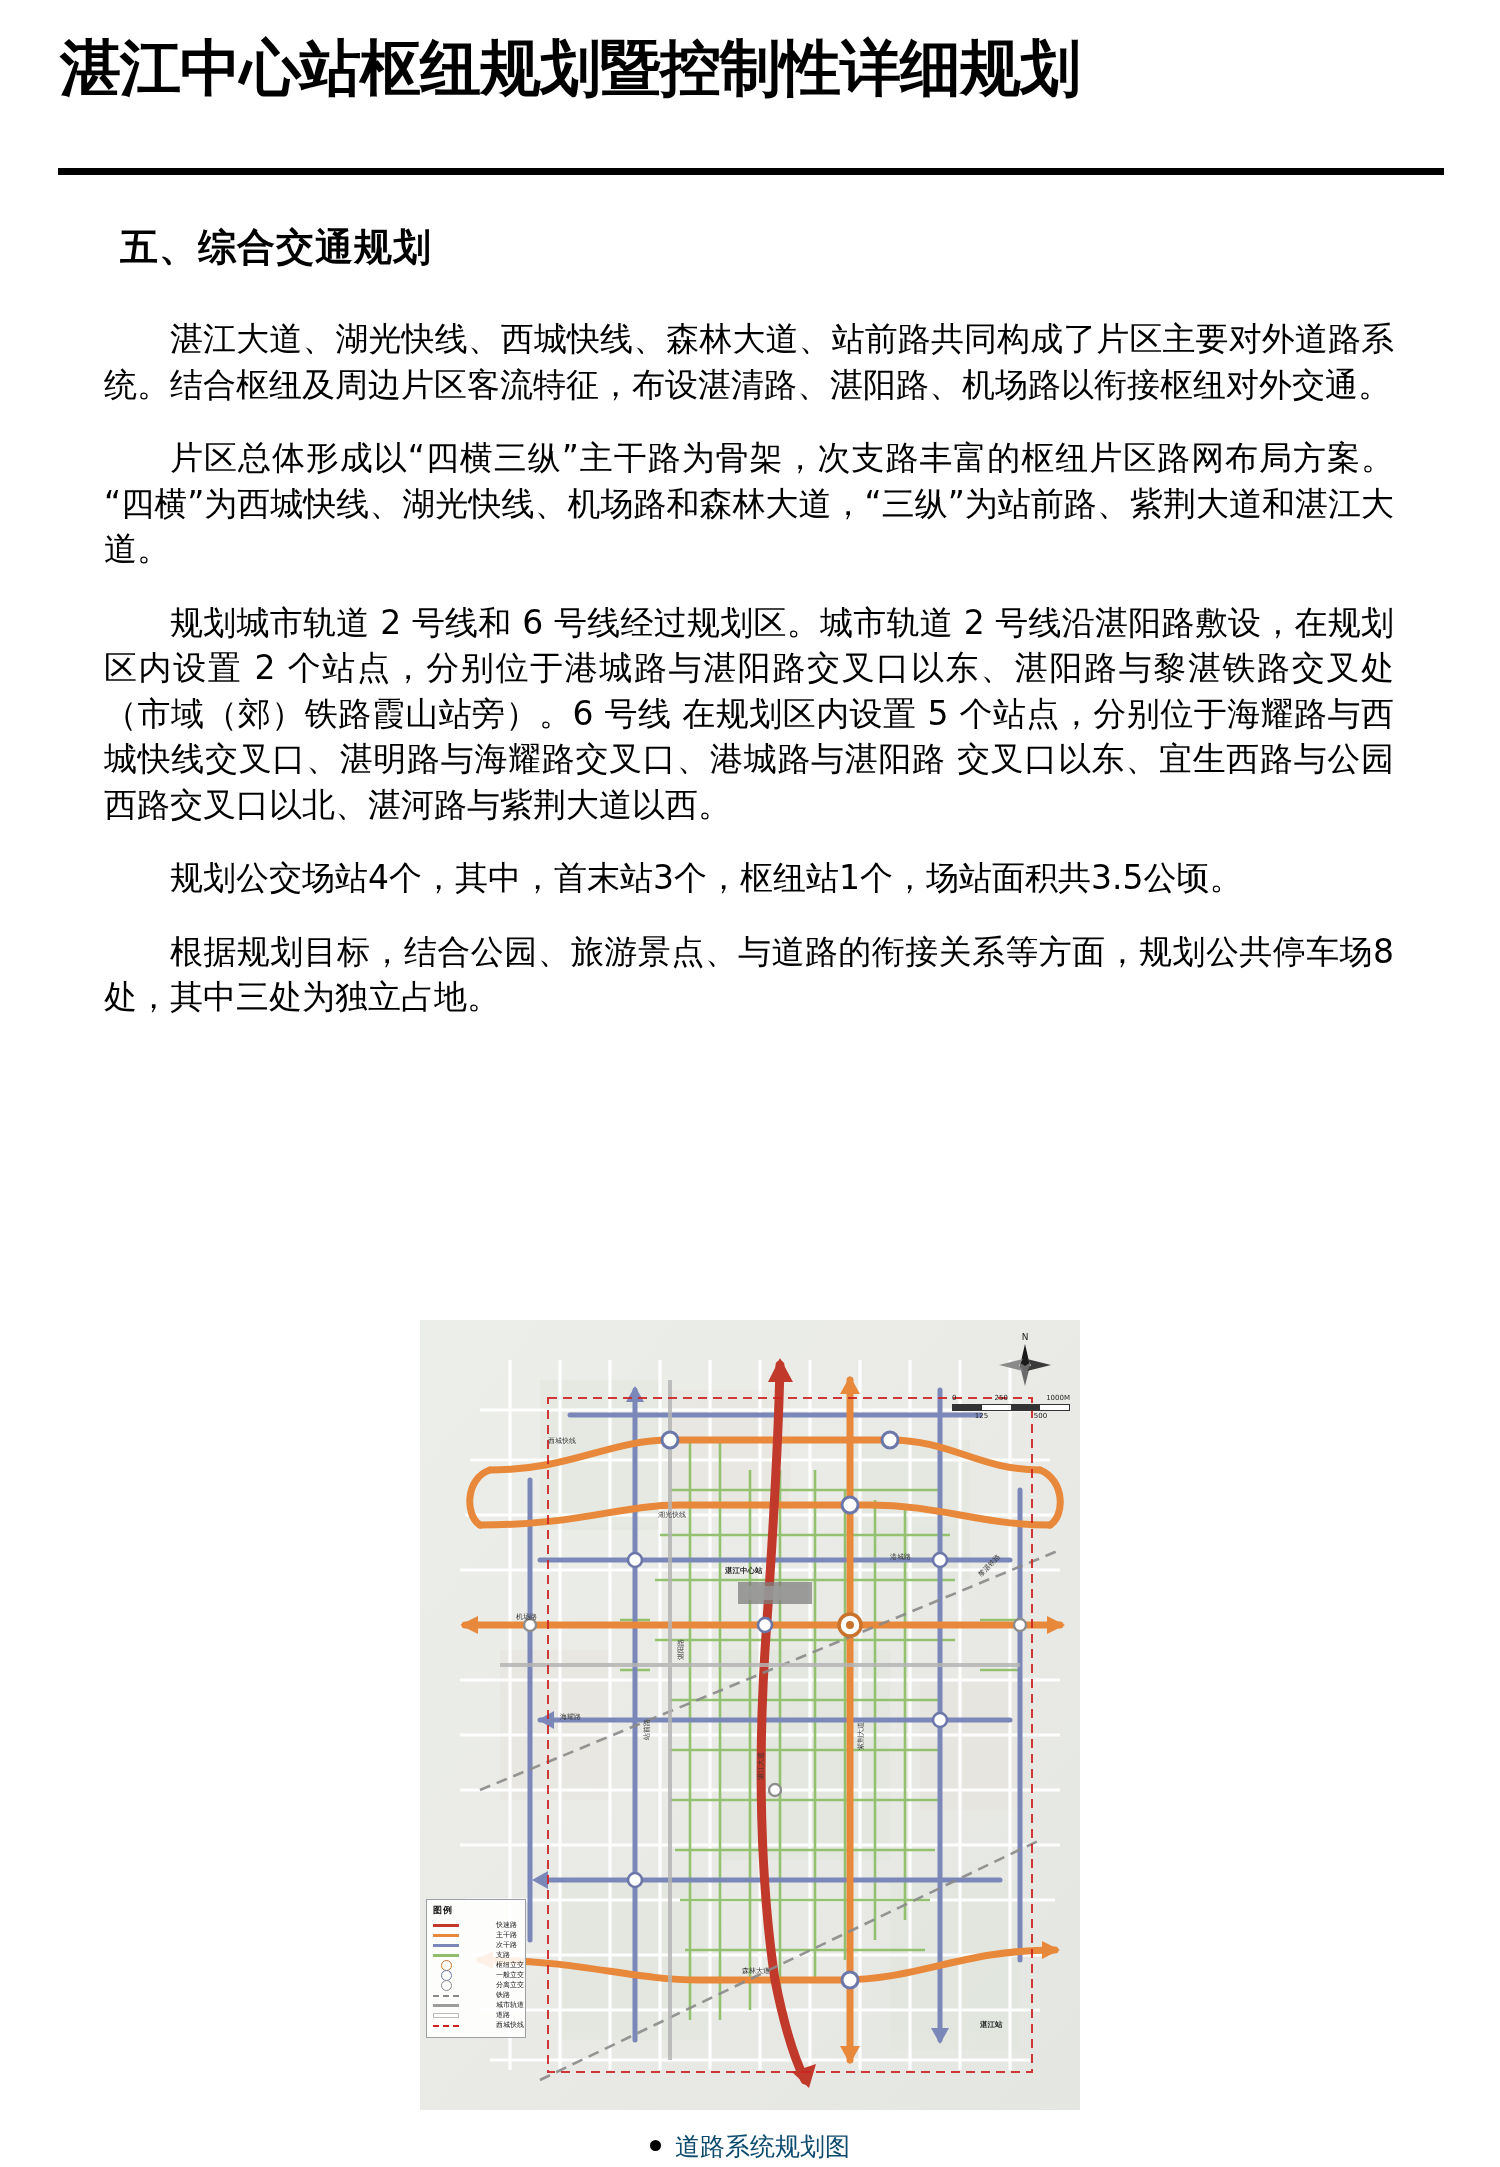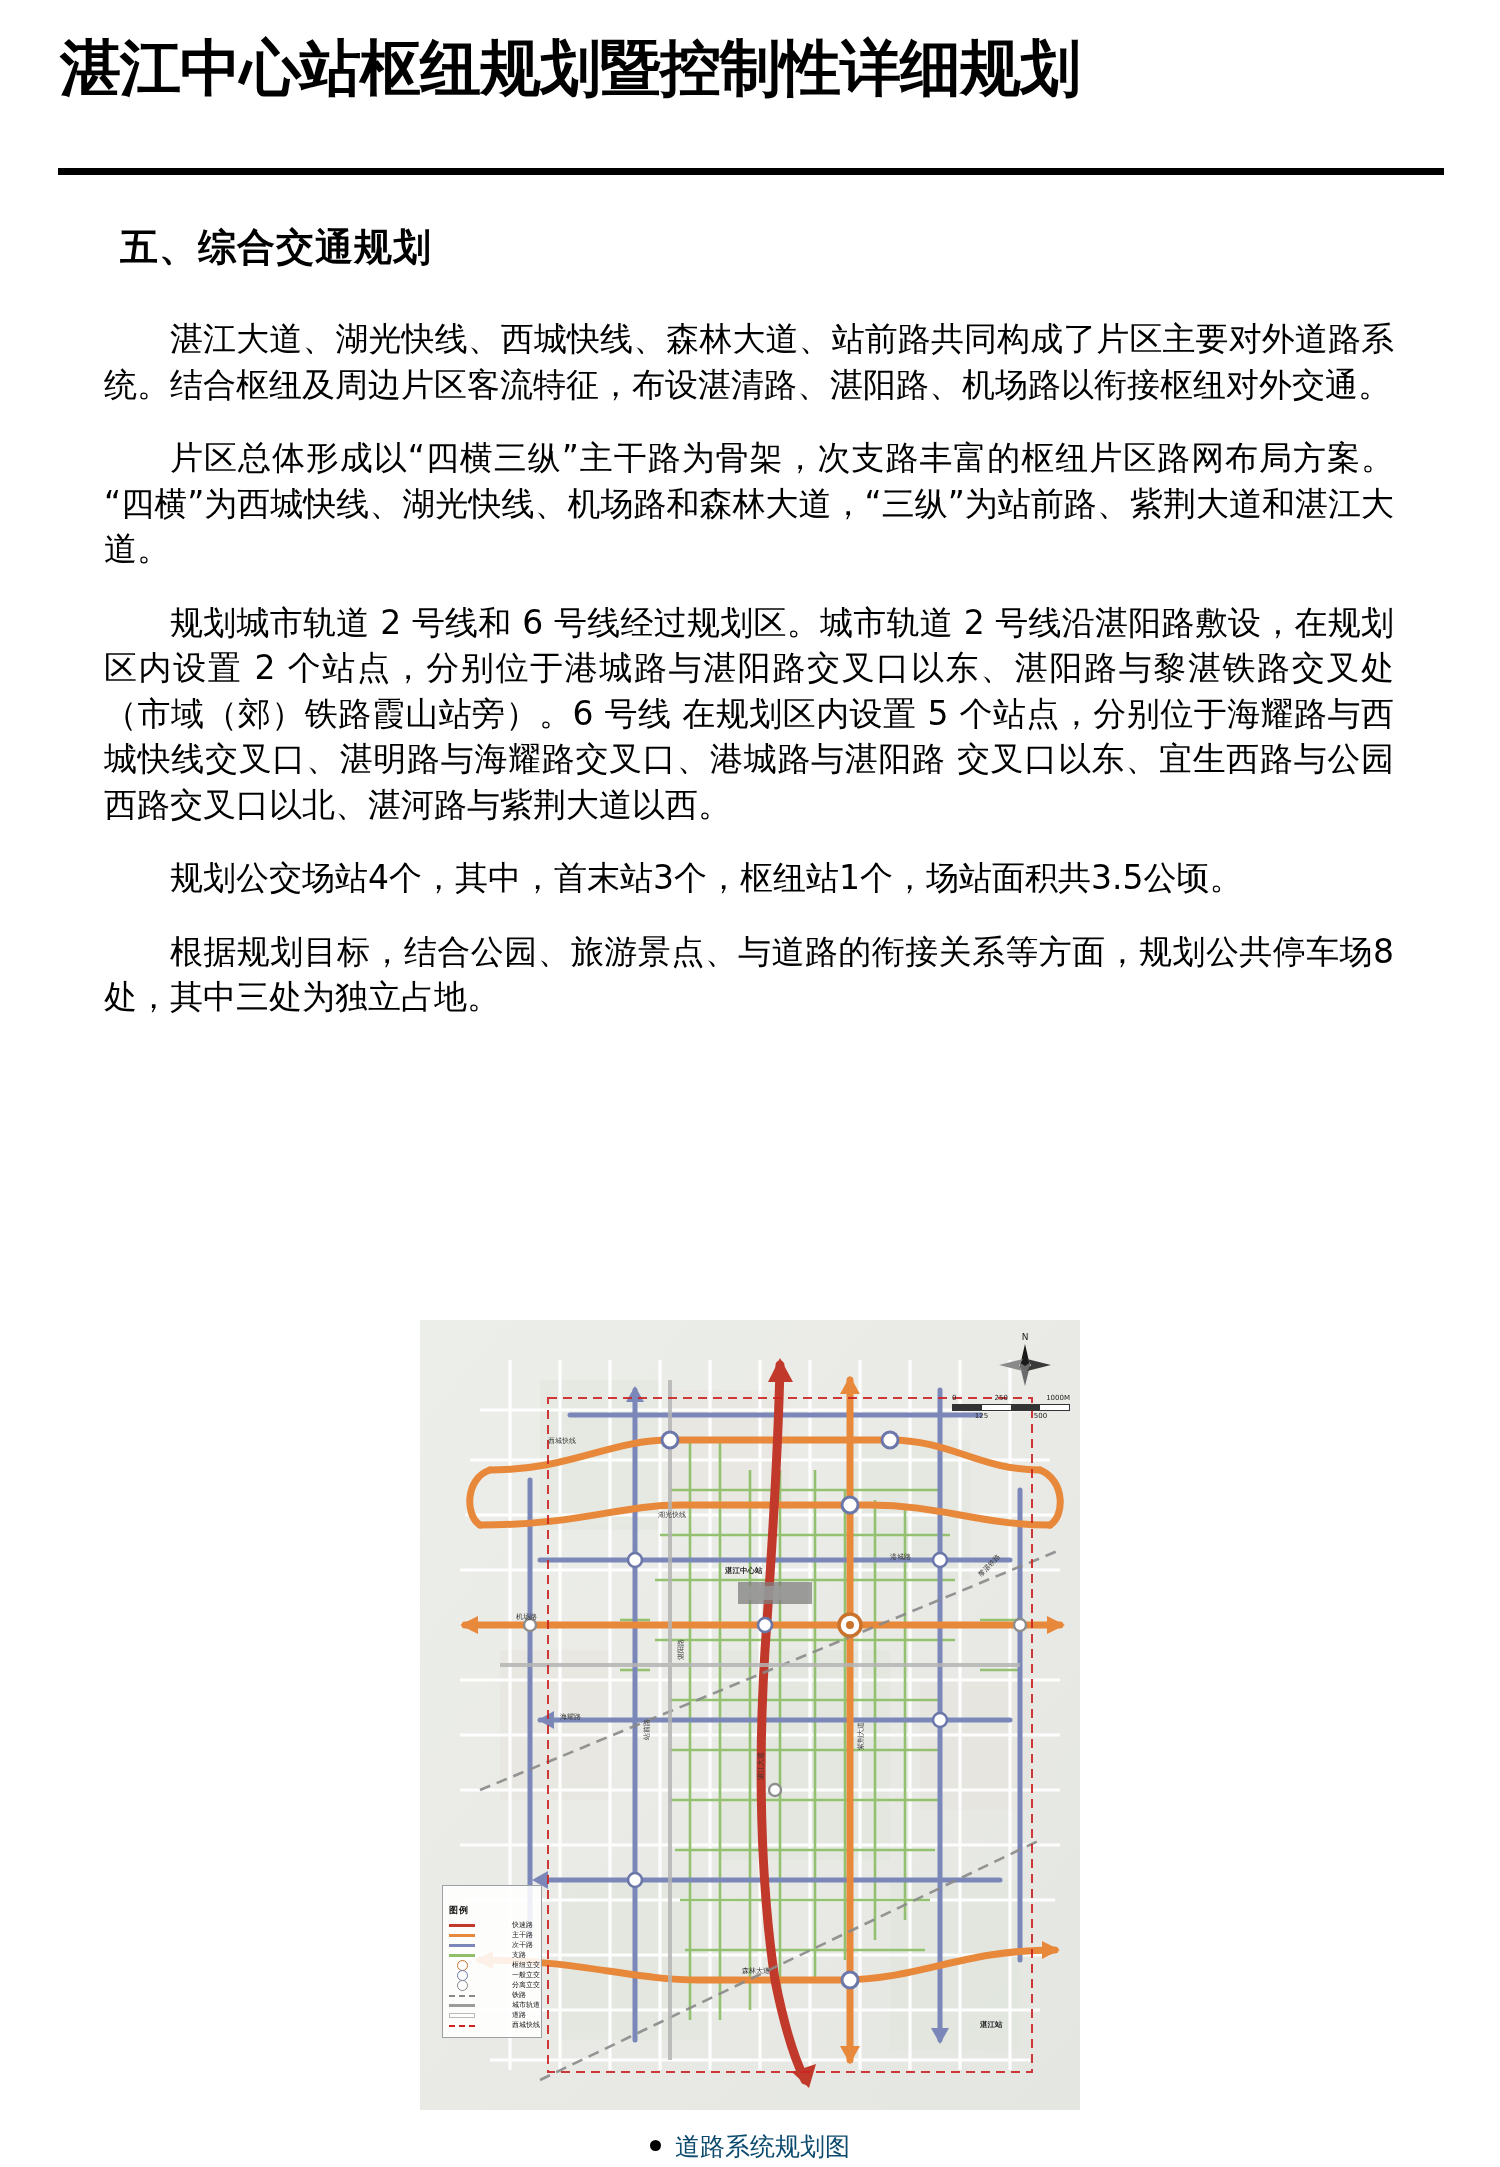--- a/index.html
+++ b/index.html
@@ -87,25 +87,25 @@
     display:inline-block;
     width:11px;height:11px;border-radius:50%;
     background:#000;
     margin-right:14px;
     vertical-align:middle;
     position:relative; top:-3px;
   }
   
   .legend-box{
     position:absolute;
-    left:22px; bottom:72px;
+    left:6px; bottom:72px;
     width:100px;
     background:rgba(255,255,255,0.88);
     border:1px solid #9aa0a6;
-    padding:18px 5px 6px 6px;
+    padding:4px 5px 6px 6px;
     font-family:"DejaVu Sans","Liberation Sans",sans-serif;
     box-sizing:border-box;
   }
   .legend-title{
     font-size:9px;
     font-weight:bold;
     color:#111;
     margin-bottom:4px;
     letter-spacing:1px;
   }

